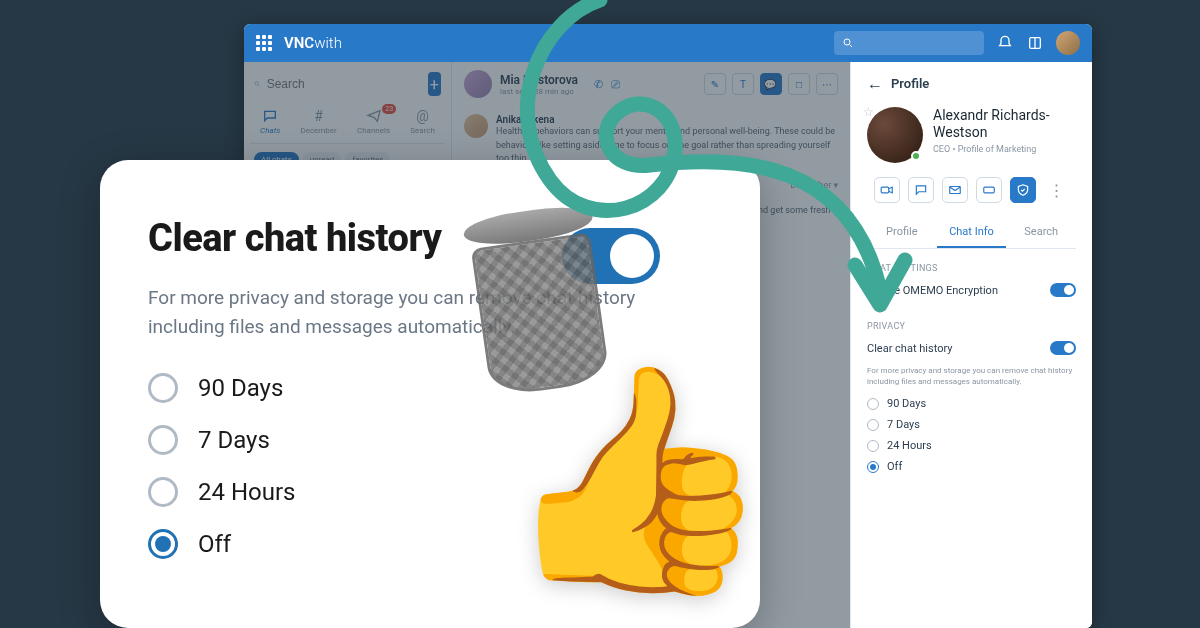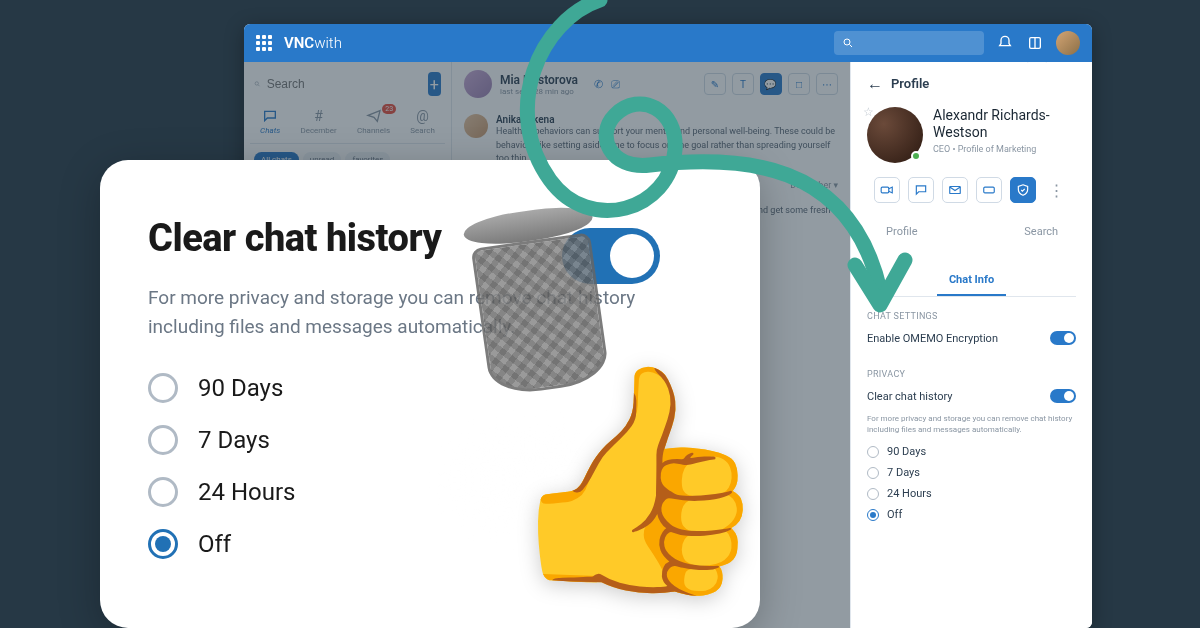--- a/index.html
+++ b/index.html
@@ -65,21 +65,21 @@
 .profile-avatar { width: 56px; height: 56px; border-radius: 50%; background: radial-gradient(circle at 30% 30%, #6b4a3a, #2a1810); position: relative; flex-shrink: 0; }
 .presence-dot { position: absolute; bottom: 2px; right: 2px; width: 10px; height: 10px; background: #4caf50; border-radius: 50%; border: 2px solid #fff; }
 .profile-name { font-size: 14px; font-weight: 400; color: #1a2733; line-height: 1.2; }
 .profile-role { font-size: 9px; color: #8a96a3; margin-top: 3px; }
 .action-row { display: flex; gap: 8px; justify-content: center; margin-bottom: 14px; }
 .action-btn { width: 26px; height: 26px; border: 1px solid #d0dae5; border-radius: 5px; display: flex; align-items: center; justify-content: center; color: #2979c9; }
 .action-btn.active { background: #2979c9; color: #fff; border-color: #2979c9; }
 .action-btn.more { border: none; color: #8a96a3; }
 .profile-tabs { display: flex; border-bottom: 1px solid #e0e6ed; margin-bottom: 14px; }
 .profile-tab { flex: 1; text-align: center; font-size: 11px; padding: 8px 0; color: #8a96a3; cursor: pointer; }
-.profile-tab.active { color: #2979c9; border-bottom: 2px solid #2979c9; font-weight: 700; margin-top: 48px; }
+.profile-tab.active { color: #2979c9; border-bottom: 2px solid #2979c9; font-weight: 400; }
 .section-label { font-size: 9px; color: #8a96a3; text-transform: uppercase; letter-spacing: 0.3px; margin-bottom: 10px; }
 .setting-row { display: flex; align-items: center; justify-content: space-between; font-size: 11px; color: #2c3e50; margin-bottom: 10px; }
 .toggle-sm { width: 26px; height: 14px; background: #2979c9; border-radius: 7px; position: relative; }
 .toggle-sm::after { content: ""; position: absolute; right: 2px; top: 2px; width: 10px; height: 10px; background: #fff; border-radius: 50%; }
 .setting-desc { font-size: 8px; color: #8a96a3; line-height: 1.4; margin-bottom: 10px; }
 .radio-group { display: flex; flex-direction: column; gap: 8px; }
 .radio-item { display: flex; align-items: center; gap: 8px; font-size: 11px; color: #2c3e50; }
 .radio-circle { width: 12px; height: 12px; border: 1.5px solid #b0bac5; border-radius: 50%; display: flex; align-items: center; justify-content: center; }
 .radio-circle.selected { border-color: #2979c9; }
 .radio-circle.selected::after { content: ""; width: 6px; height: 6px; background: #2979c9; border-radius: 50%; }

